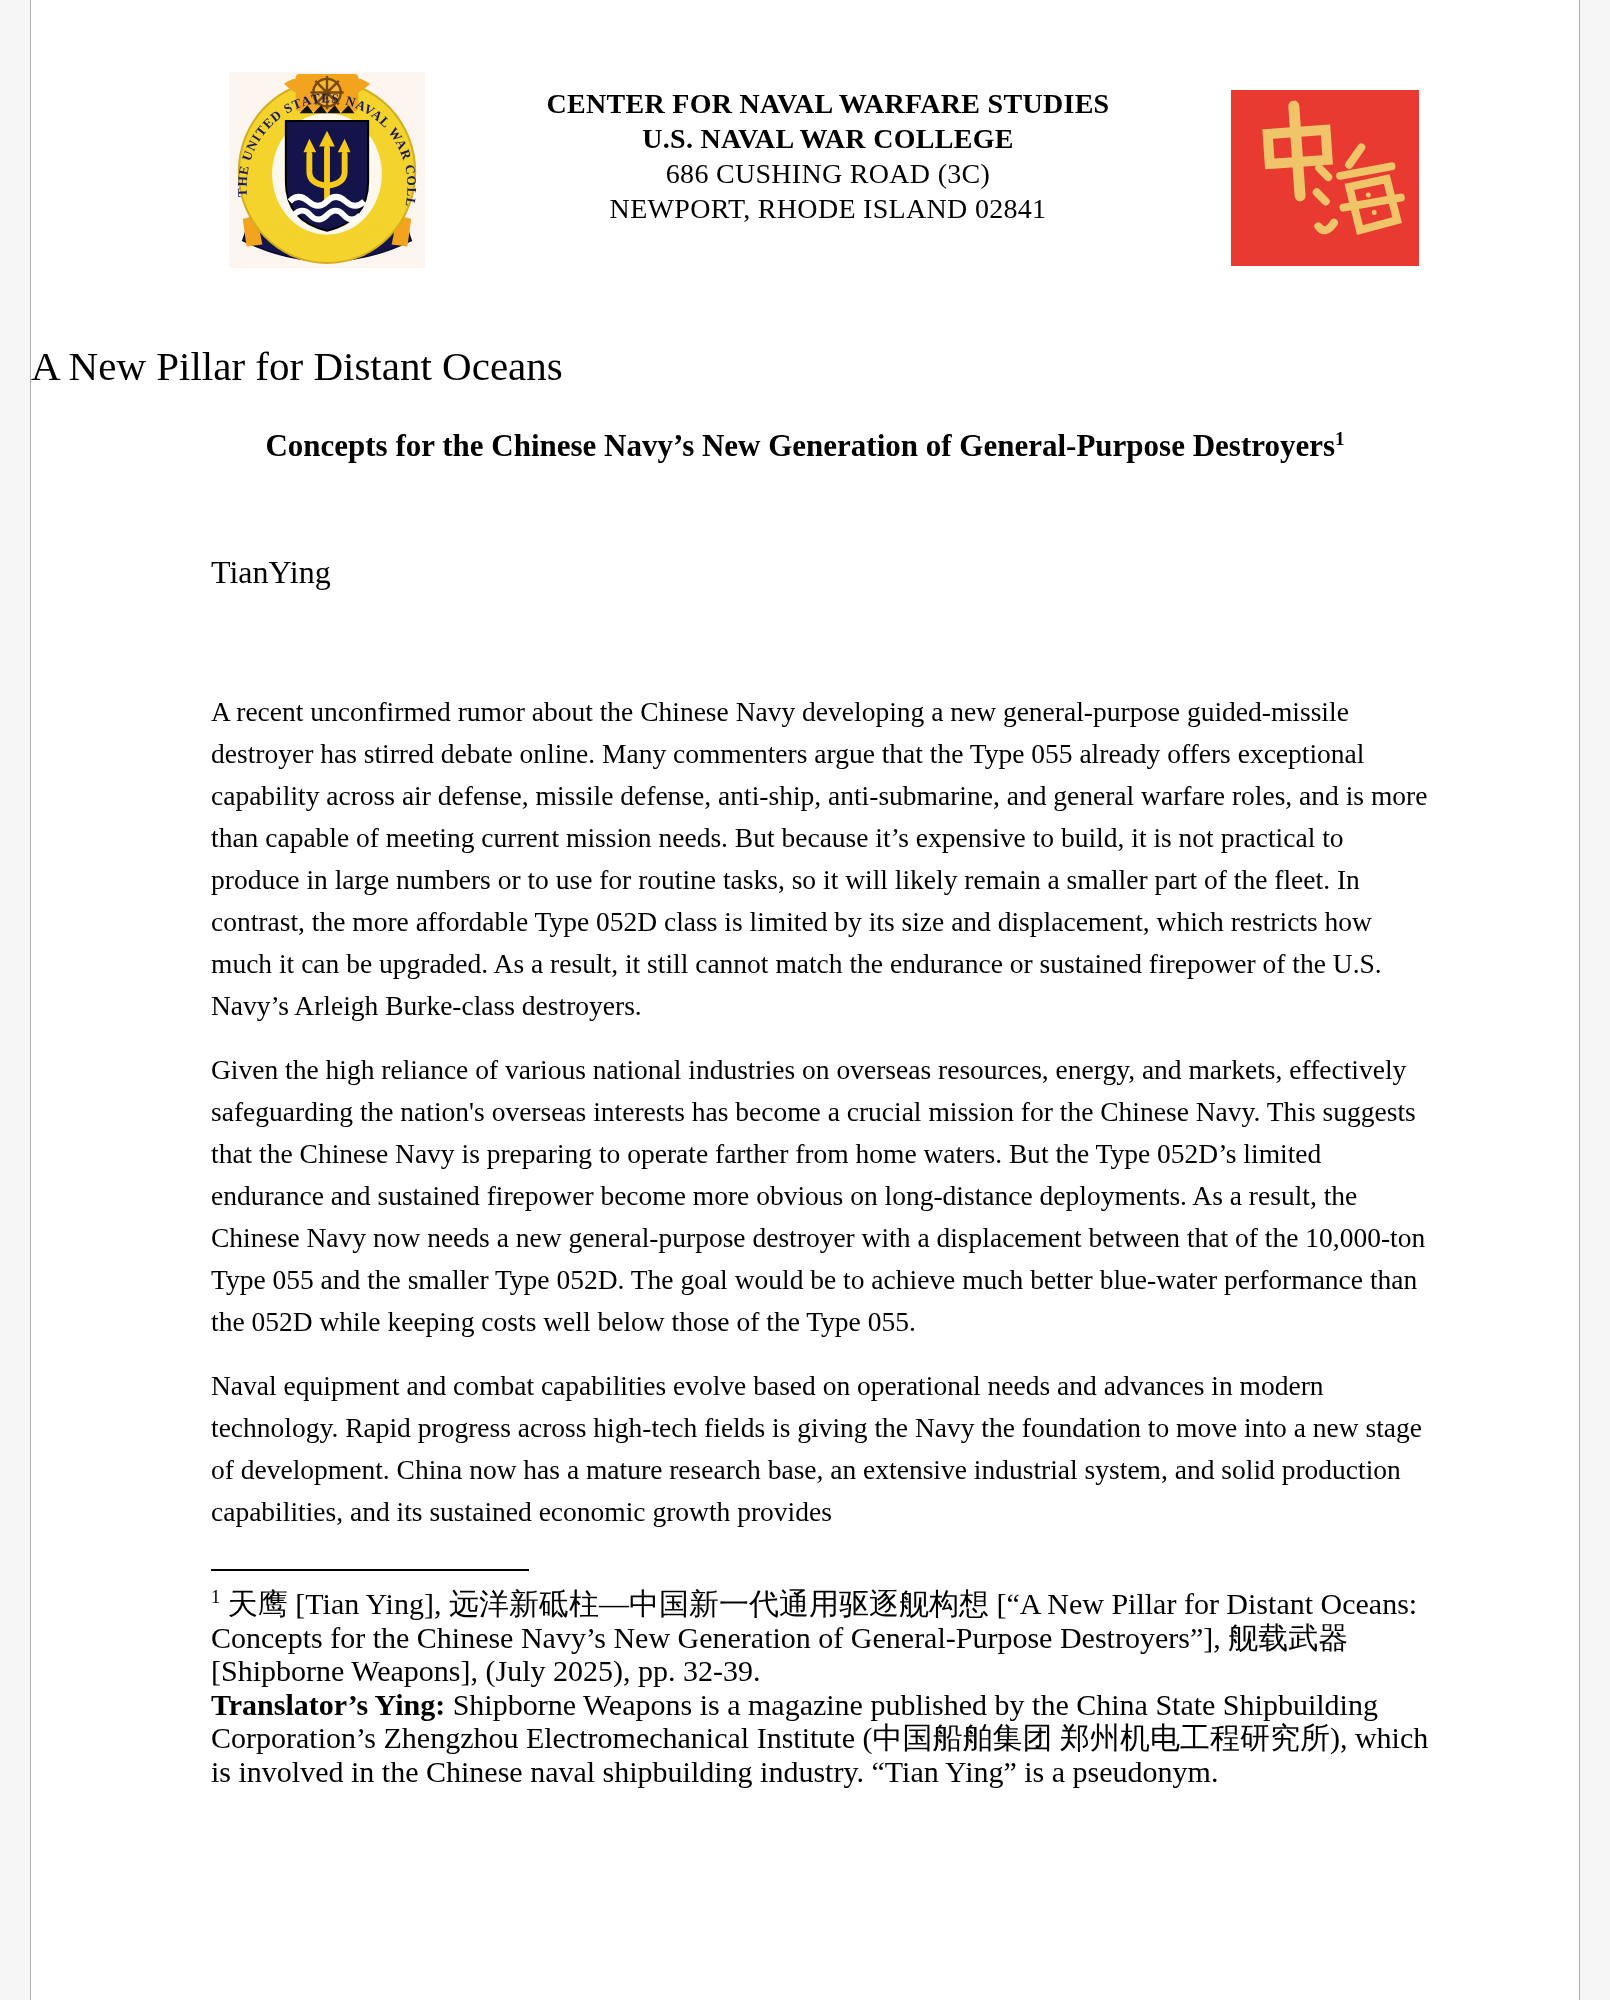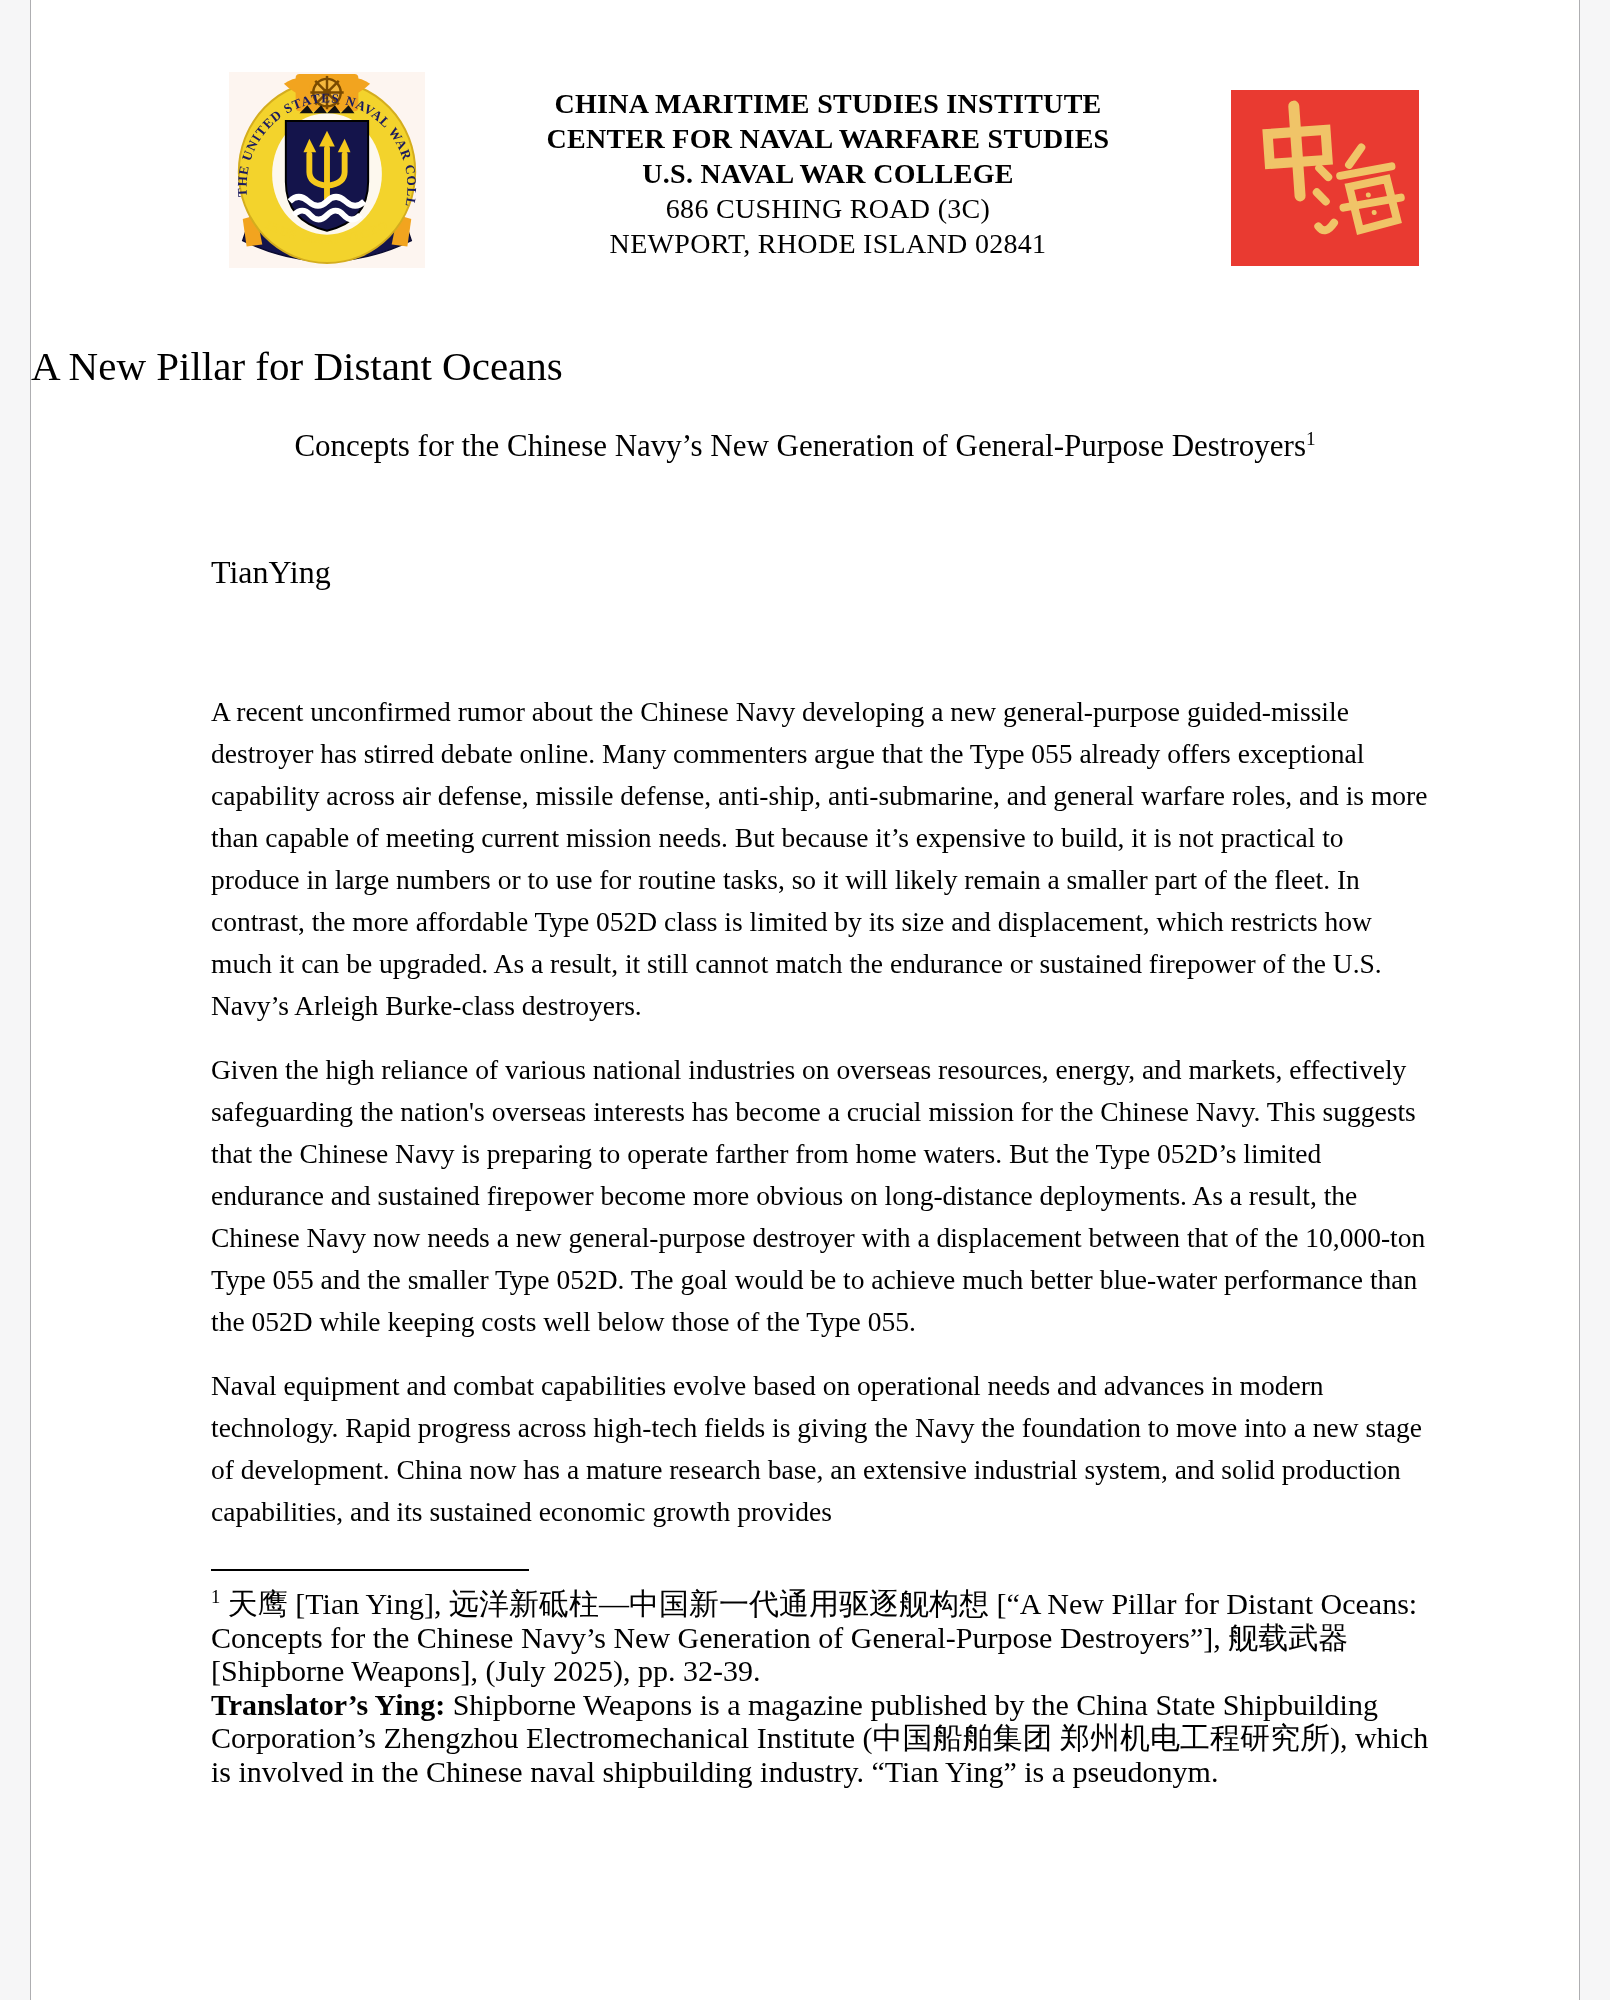--- a/index.html
+++ b/index.html
@@ -32,21 +32,21 @@
   }
   .org-line { font-weight:bold; }
   .addr-line { font-weight:normal; }
   .seal-wrap { width:188px; height:176px; flex:0 0 auto; margin-top:18px; }
   
   .title {
     text-align:left; font-size:41px; font-weight:normal;
     margin-top:74px;
   }
   .subtitle {
-    text-align:center; font-size:31px; font-weight:normal;
+    text-align:center; font-size:31px; font-weight:bold;
     margin-top:38px;
   }
   .subtitle sup, .fn-body sup { font-size:.62em; vertical-align:super; line-height:0; }
   .author {
     font-size:32px; margin-top:90px;
     padding:0 150px 0 180px;
   }
   
   .body-text { padding:0 150px 0 180px; margin-top:100px; }
   .para {
@@ -120,21 +120,20 @@
         <text font-size="13.5" font-weight="bold" fill="#1b1b5e" font-family="Liberation Serif, serif" letter-spacing="1">
           <textPath href="#ringArc" startOffset="56%">NAVAL WAR COLLEGE</textPath>
         </text>
         <text font-size="12.5" font-weight="bold" fill="#f3d32c" font-family="Liberation Serif, serif" letter-spacing="1.5" text-anchor="middle">
           <textPath href="#mottoArc" startOffset="50%">VIRIBUS MARI VICTORIA</textPath>
         </text>
       </svg>
     </div>
 
     <div class="org-block">
-      <div class="org-line">CHINA MARITIME STUDIES INSTITUTE</div>
       <div class="org-line">CENTER FOR NAVAL WARFARE STUDIES</div>
       <div class="org-line">U.S. NAVAL WAR COLLEGE</div>
       <div class="addr-line">686 CUSHING ROAD (3C)</div>
       <div class="addr-line">NEWPORT, RHODE ISLAND 02841</div>
     </div>
 
     <div class="seal-wrap">
       <svg width="188" height="176" viewBox="0 0 188 176">
         <rect x="0" y="0" width="188" height="176" fill="#e93a31"></rect>
 

